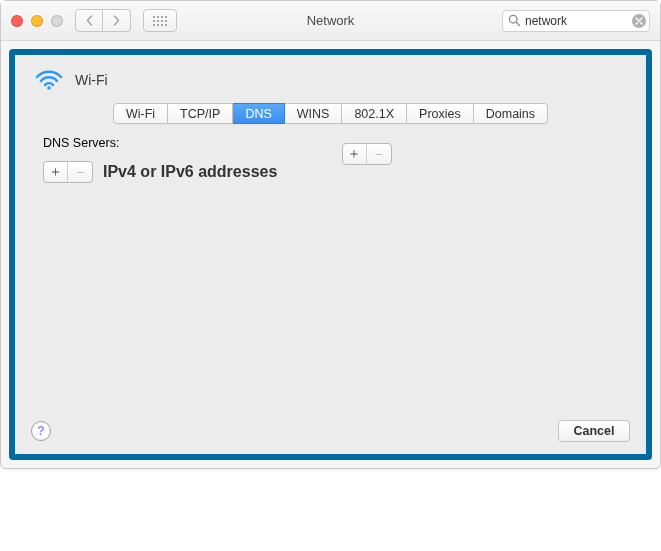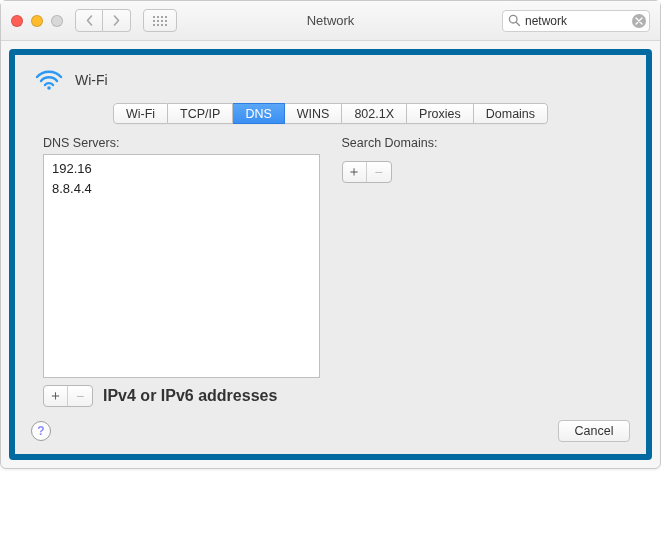--- a/index.html
+++ b/index.html
@@ -111,21 +111,21 @@
     .seg .tab:last-child { border-radius:0 4px 4px 0; }
     .seg .tab.active {
       background: linear-gradient(#5aa7f7,#3a8ff2);
       border-color:#2f7de0; color:#fff;
     }
 
     .columns {
       flex:1; display:flex; gap:22px; padding: 0 28px;
     }
     .col { flex:1; display:flex; flex-direction:column; }
-    .col-label { font-size:12.5px; color:#404040; margin-bottom:4px; font-weight:500; }
+    .col-label { font-size:12.5px; color:#000000; margin-bottom:4px; font-weight:500; }
     .listbox {
       flex:1; background:#fff; border:1px solid #bfbfbf;
       padding:4px 6px; overflow:auto; font-size:13px; color:#222;
     }
     .listbox .item { padding:1px 2px; line-height:1.4; }
 
     .below {
       display:flex; align-items:center; gap:10px; margin-top:6px; height:24px;
     }
     .pm {
@@ -148,21 +148,21 @@
       width:20px; height:20px; border-radius:50%;
       border:1.5px solid #9c9c9c; color:#8a8aff;
       display:flex; align-items:center; justify-content:center;
       font-size:12px; font-weight:600; cursor:pointer; background:#fdfdfd;
     }
     .footer .spacer { flex:1; }
     .btn {
       height:22px; min-width:72px; padding:0 14px;
       background:linear-gradient(#ffffff,#f1f1f1);
       border:1px solid #c3c3c3; border-radius:4px;
-      font-size:12.5px; color:#333; cursor:pointer; margin-left:10px;
+      font-size:12.5px; color:#333; cursor:pointer; margin-left:10px;font-weight:bold;
     }
   </style>
 </head>
 <body>
 
 <div class="window">
 
   <div class="titlebar">
     <div class="traffic">
       <div class="tl red"></div>
@@ -236,35 +236,30 @@
           <div class="tab">WINS</div>
           <div class="tab">802.1X</div>
           <div class="tab">Proxies</div>
           <div class="tab">Domains</div>
         </div>
     </div>
 
     <div class="columns">
       <div class="col">
         <div class="col-label">DNS Servers:</div>
-        <div class="listbox" id="dns-list">
-            <div class="item">192.16</div>
-            <div class="item">8.8.4.4</div>
-          </div>
         <div class="below">
           <div class="pm">
             <button>＋</button>
             <button disabled="">−</button>
           </div>
           <span class="hint">IPv4 or IPv6 addresses</span>
         </div>
       </div>
 
       <div class="col">
-        <div class="col-label">Search Domains:</div>
         <div class="below">
           <div class="pm">
             <button>＋</button>
             <button disabled="">−</button>
           </div>
         </div>
       </div>
     </div>
 
     <div class="footer">

